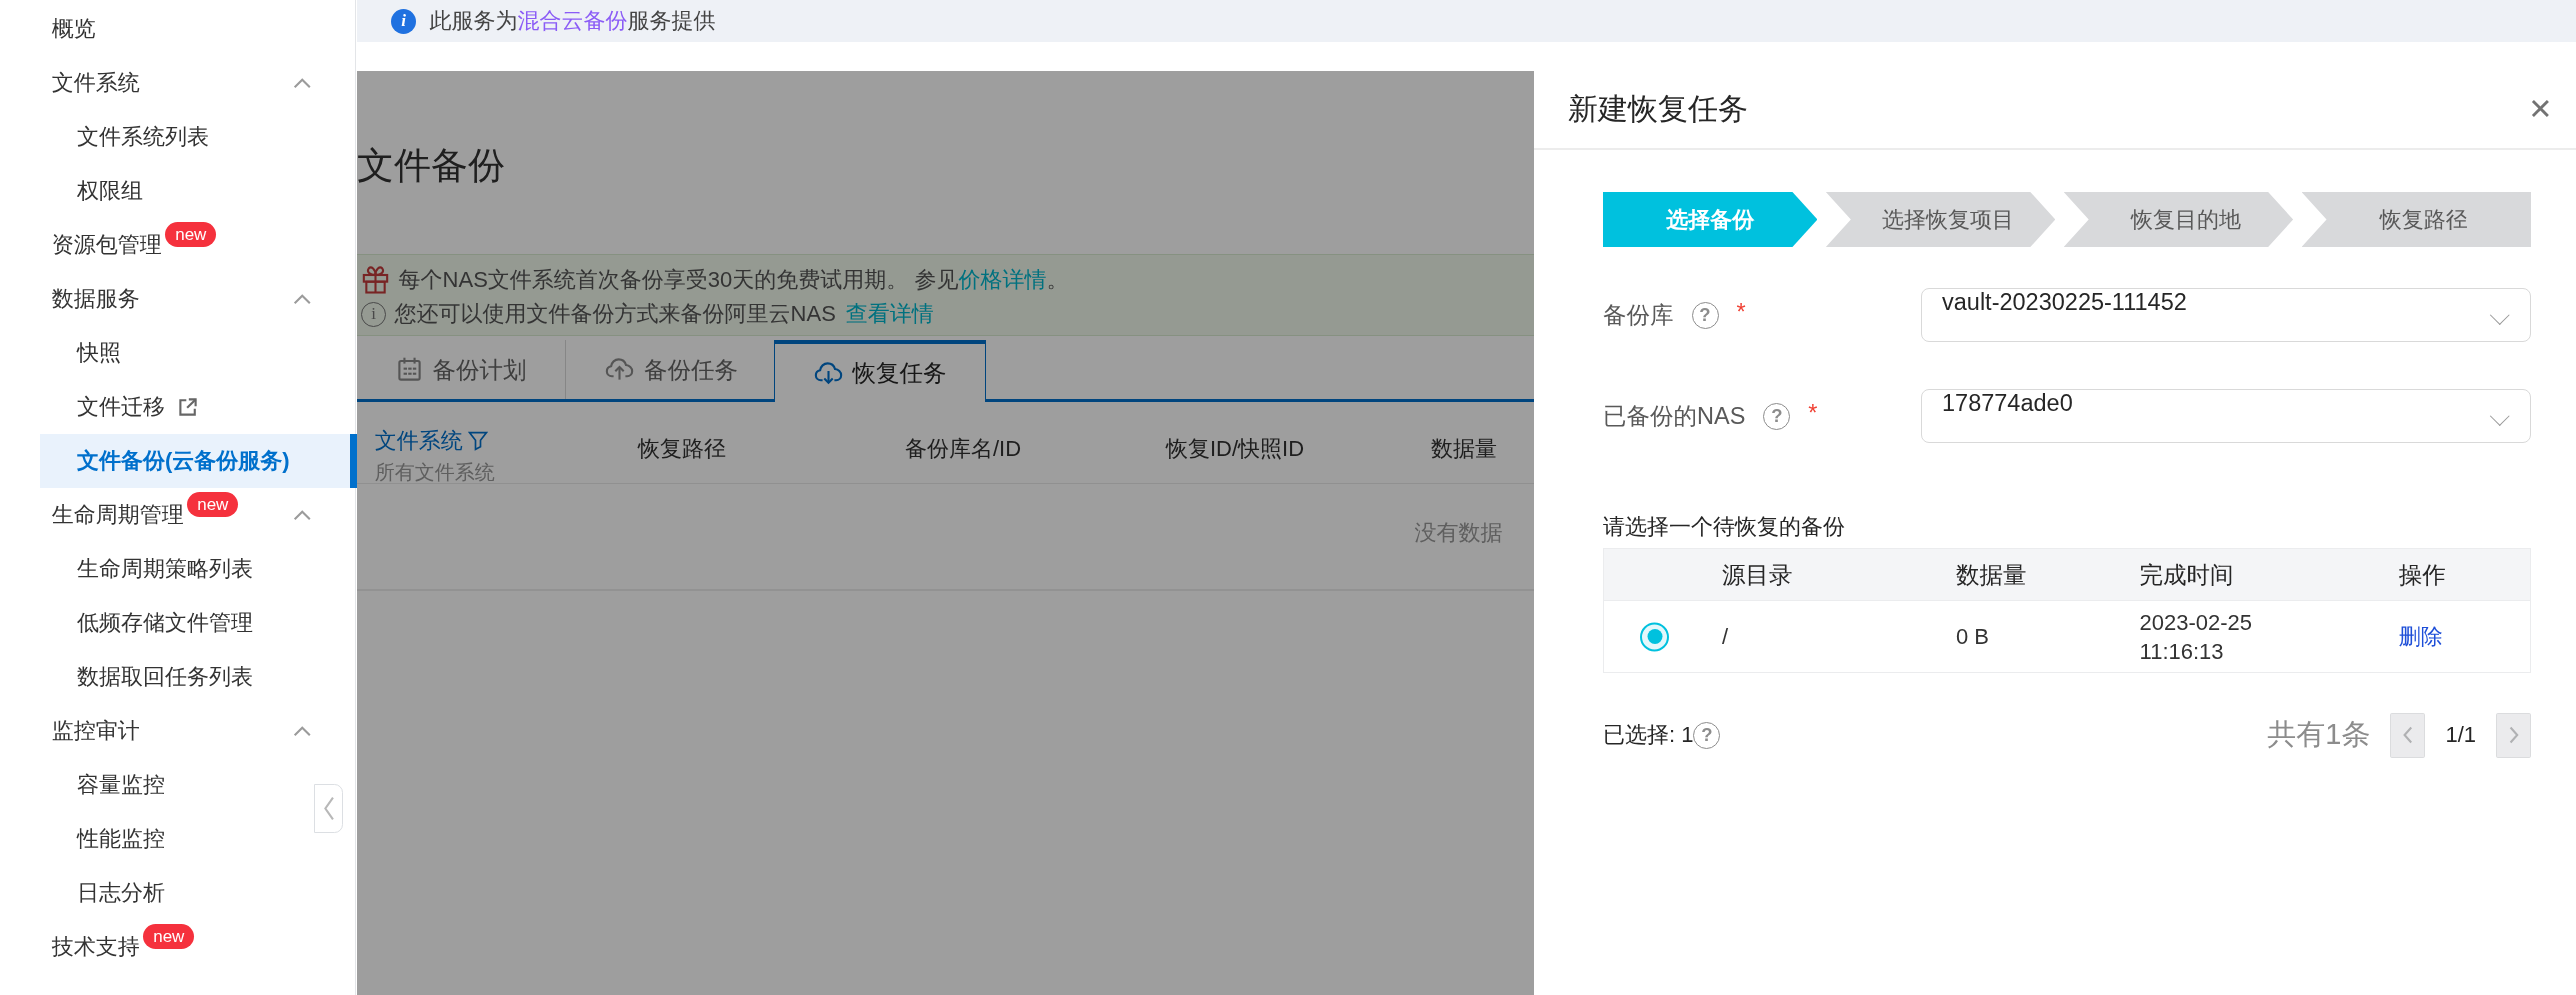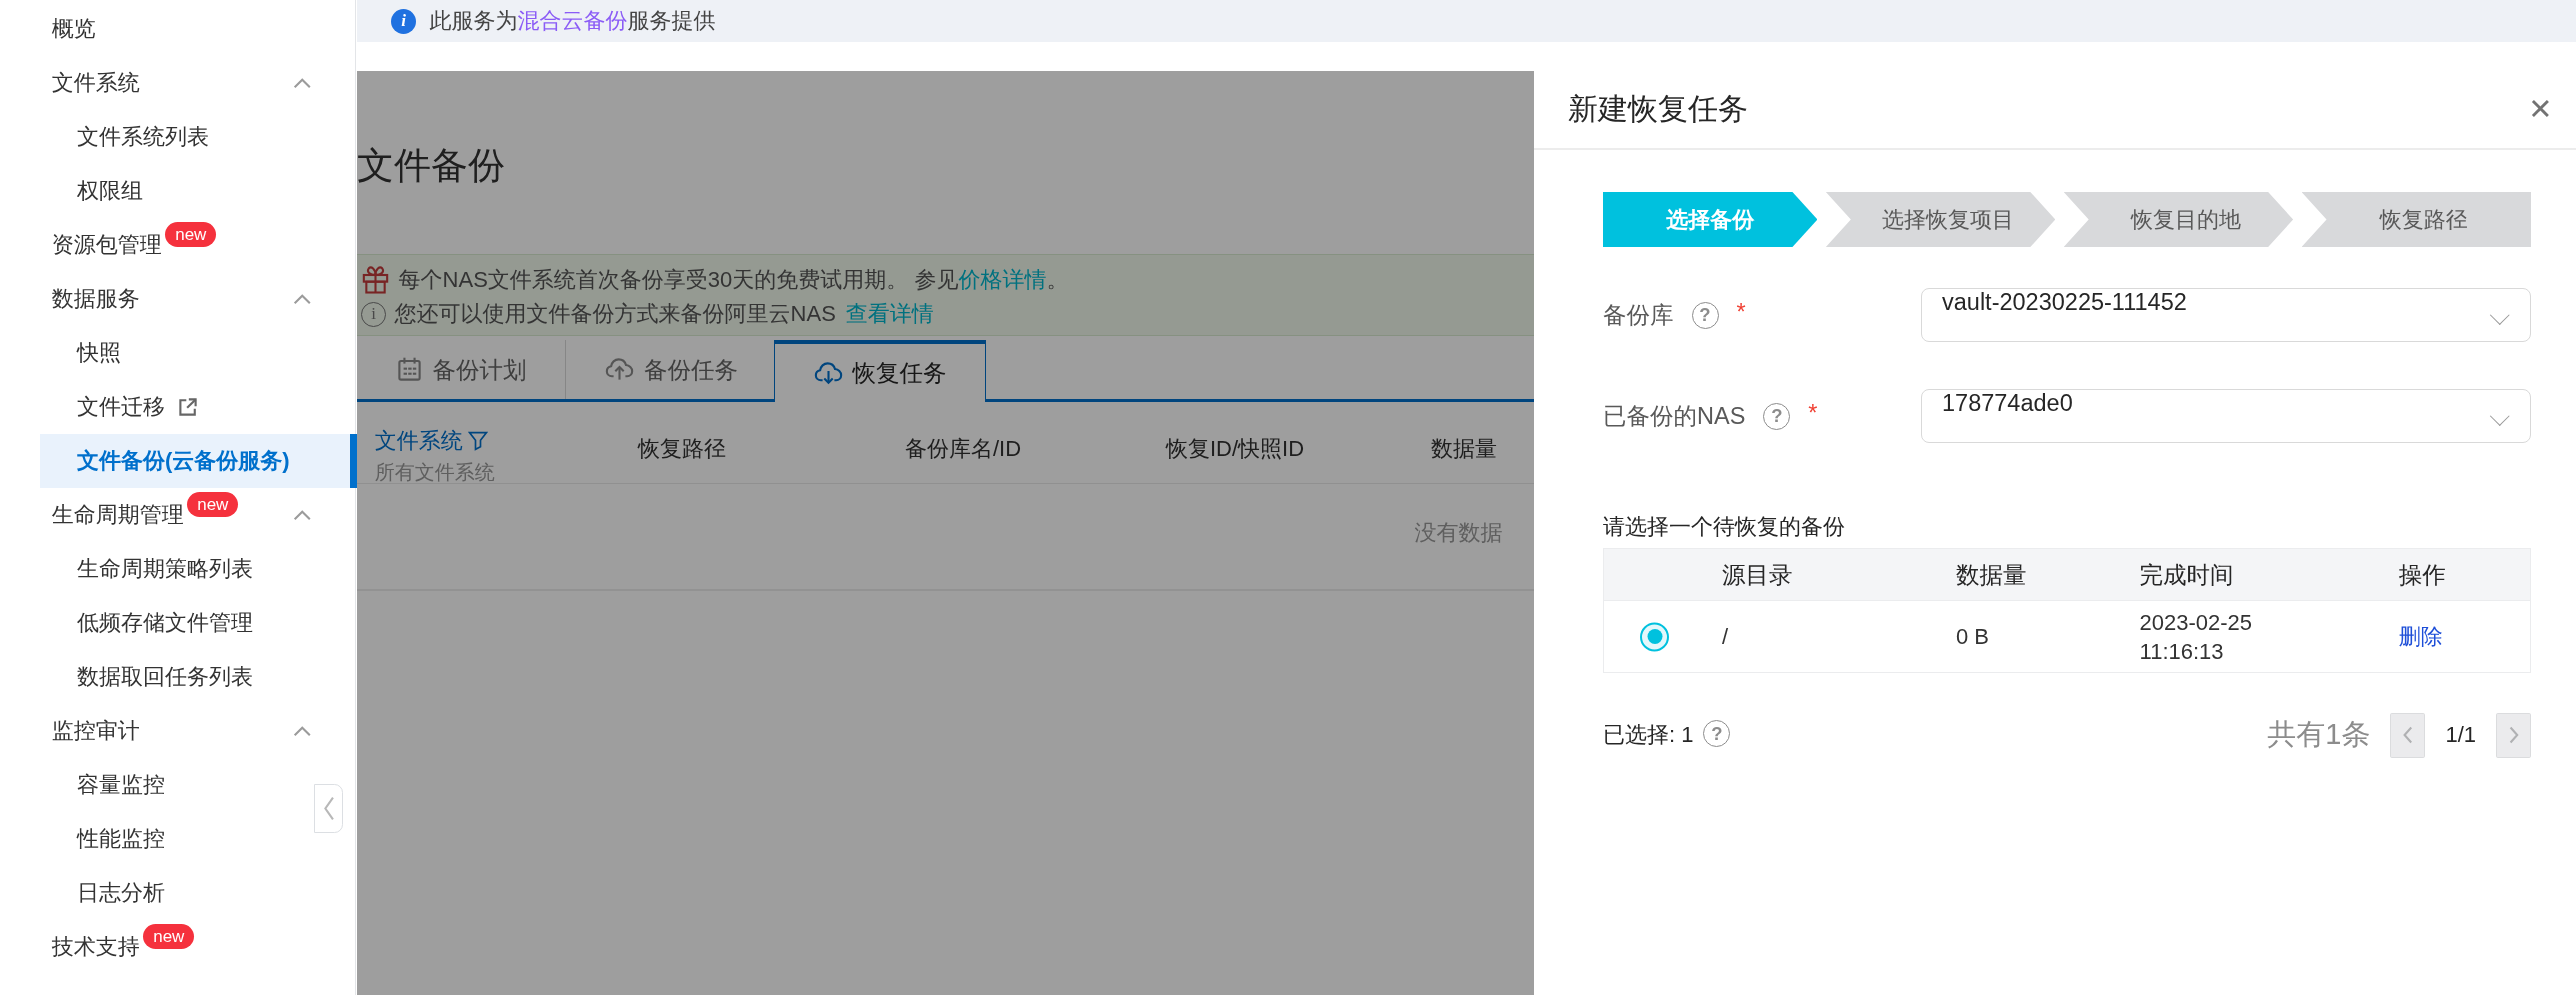--- a/index.html
+++ b/index.html
@@ -110,21 +110,21 @@
   .bt-row .c3,.bt-row .c4 { padding-left:17px; }
   .radio { position:absolute; left:36px; top:50%; transform:translateY(-50%); width:29px; height:29px;
            border-radius:50%; border:2.5px solid #00c1de; background:#e3f7fb; cursor:pointer; }
   .radio::after { content:""; position:absolute; left:50%; top:50%; transform:translate(-50%,-50%);
                   width:15px; height:15px; border-radius:50%; background:#00c1de; }
   .time-cell div { line-height:29px; }
   .link-danger { color:#1d4ed8; cursor:pointer; }
 
   .dfooter { position:absolute; left:69px; top:662px; width:928px; height:62px;
              display:flex; align-items:center; justify-content:space-between; }
-  .df-left { display:flex; gap:10px; font-size:22px; color:#262626; }
+  .df-left { display:flex; align-items:center; font-size:22px; color:#262626; }
   .df-right { display:flex; align-items:center; gap:20px; }
   .df-total { font-size:29px; color:#8c8c8c; }
   .pager-btn { width:35px; height:45px; background:#ebebed; border:1.7px solid #dbdcde; border-radius:1.7px;
                display:flex; align-items:center; justify-content:center; cursor:pointer; }
   .pager-num { font-size:22px; color:#262626; }
 
   svg { display:block; }
 </style>
 </head>
 <body>

